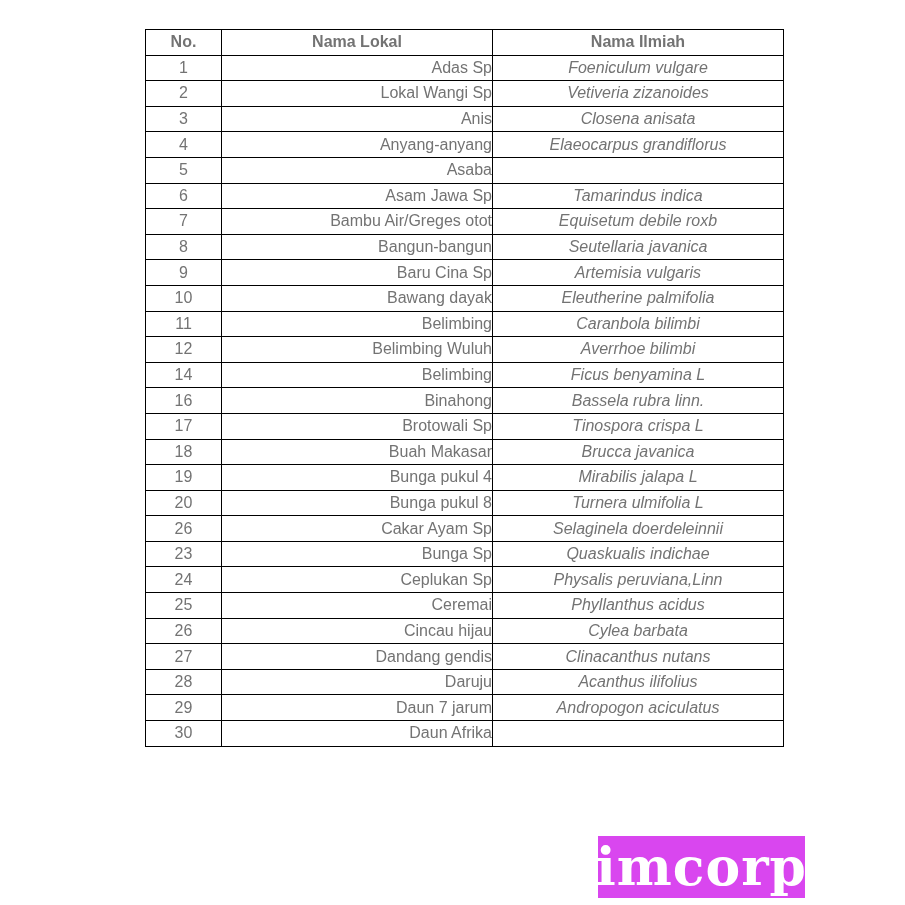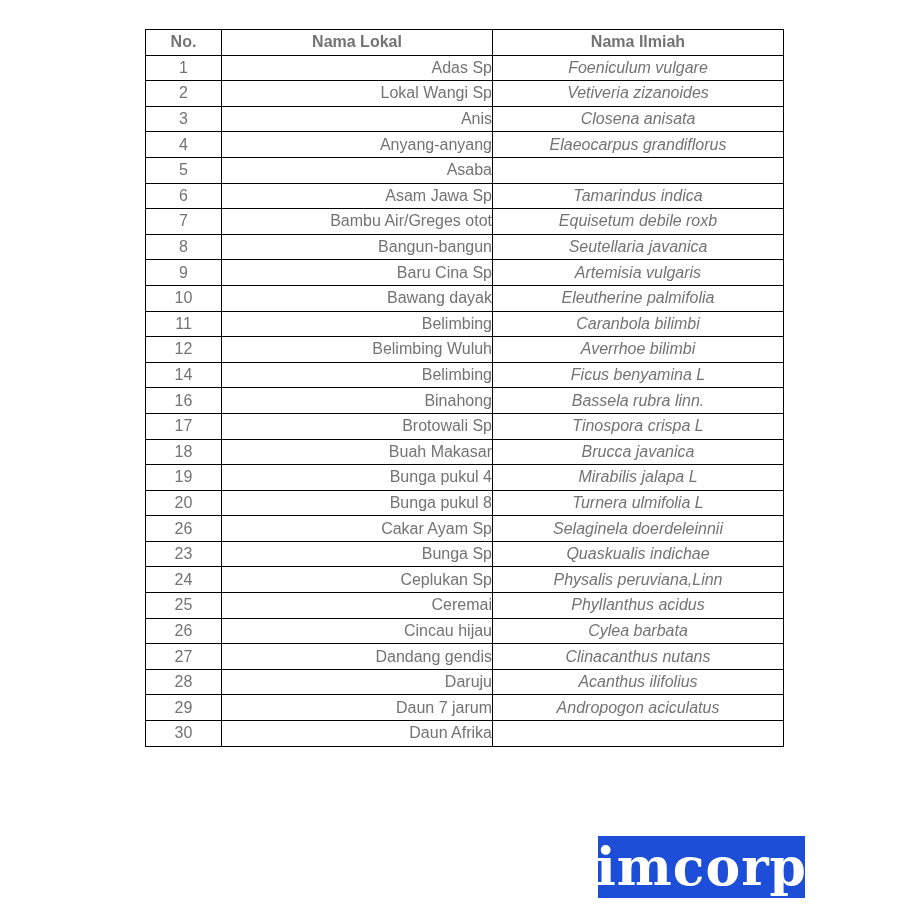--- a/index.html
+++ b/index.html
@@ -57,21 +57,21 @@
   }
   td.col-sci {
     font-style: italic;
   }
   .watermark {
     position: absolute;
     left: 598px;
     top: 836px;
     width: 207px;
     height: 62px;
-    background: #1d4ed8;
+    background: #d946ef;
     color: #ffffff;
     display: flex;
     align-items: center;
     justify-content: center;
     font-family: "DejaVu Serif", serif;
     font-weight: bold;
     font-size: 52px;
     line-height: 1;
     letter-spacing: 1px;
   }

